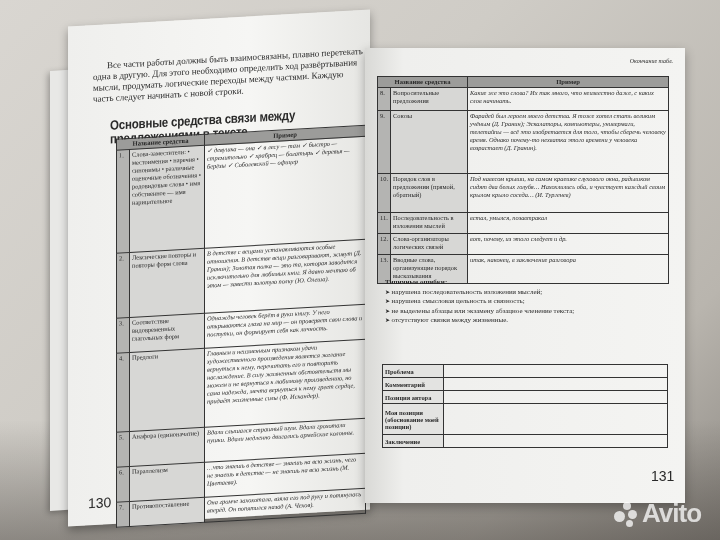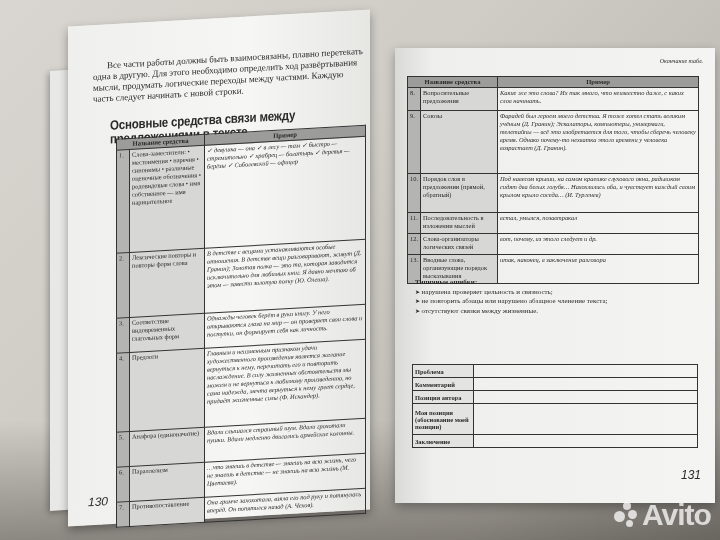--- a/index.html
+++ b/index.html
@@ -8,21 +8,21 @@
     font-family:"Liberation Serif",serif;color:#2a2a2a;}
   .desk-shadow{position:absolute;left:0;top:420px;width:720px;height:120px;
     background:linear-gradient(180deg,rgba(0,0,0,0) 0%,rgba(60,55,50,.45) 100%);}
   .book-edge{position:absolute;left:50px;top:70px;width:30px;height:440px;background:#e8e8e6;
     transform:skewY(-4deg);box-shadow:-2px 2px 6px rgba(0,0,0,.3);}
   .page-left{position:absolute;left:68px;top:18px;width:302px;height:500px;
     background:linear-gradient(90deg,#efefed 0%,#f6f6f4 60%,#e6e6e3 100%);
     transform:skewY(-3.2deg);box-shadow:0 4px 10px rgba(0,0,0,.35);}
   .page-right{position:absolute;left:365px;top:48px;width:320px;height:455px;
     background:linear-gradient(90deg,#d9d9d6 0%,#efefed 12%,#f4f4f2 100%);
-    box-shadow:0 4px 10px rgba(0,0,0,.3);margin-left:30px;}
+    box-shadow:0 4px 10px rgba(0,0,0,.3);}
   .intro{position:absolute;left:25px;top:36px;width:270px;font-size:9px;line-height:11px;text-indent:14px;}
   .section-title{position:absolute;left:42px;top:96px;width:270px;font-family:"Liberation Sans",sans-serif;
     font-weight:bold;font-size:11.5px;letter-spacing:-.2px;transform:scaleY(1.15);}
   table.grid{border-collapse:collapse;font-size:6.4px;line-height:8px;}
   table.grid td,table.grid th{border:1px solid #333;vertical-align:top;padding:1px 2px;}
   table.grid th{background:#9c9c9a;font-weight:bold;font-size:6.6px;text-align:center;}
   table.grid td.num{background:#b4b4b2;width:8px;}
   table.grid td.name{background:#d7d7d5;}
   table.grid td.ex{font-style:italic;}
   .left-table{position:absolute;left:48px;top:115px;width:250px;}
@@ -31,22 +31,22 @@
   .errors{position:absolute;left:20px;top:230px;width:280px;font-size:7px;line-height:9.5px;}
   .errors .h{font-weight:bold;}
   .errors li{list-style:none;}
   .errors li:before{content:"➤ ";font-size:6px;}
   .errors ul{margin:0;padding:0;}
   .plan{position:absolute;left:14px;top:258px;width:290px;font-size:7px;line-height:9.5px;text-indent:12px;}
   .plan-table{position:absolute;left:17px;top:302px;width:286px;}
   .plan-table td{border:1px solid #333;height:10px;font-size:6.4px;font-weight:bold;padding:1px 2px;}
   .plan-table td.lbl{width:56px;background:#e3e3e1;}
   .plan-table{border-collapse:collapse;}
-  .pnum{position:absolute;font-family:"Liberation Sans",sans-serif;font-size:12px;font-style:italic;}
-  .watermark{position:absolute;left:612px;top:498px;font-family:"Liberation Sans",sans-serif;font-size:30px;
+  .pnum{position:absolute;font-family:"Liberation Sans",sans-serif;font-size:14px;}
+  .watermark{position:absolute;left:612px;top:498px;font-family:"Liberation Sans",sans-serif;font-size:26px;
     color:rgba(255,255,255,.75);font-weight:bold;letter-spacing:-1px;}
   .wm-dots{position:absolute;left:614px;top:502px;width:26px;height:26px;}
   .wm-dots span{position:absolute;border-radius:50%;background:rgba(255,255,255,.75);}
 </style>
 </head>
 <body>
 
 <div class="desk-shadow"></div>
 <div class="book-edge"></div>
 
@@ -136,22 +136,23 @@
       <td class="num">13.</td>
       <td class="name" style="height:26px">Вводные слова, организующие порядок высказывания</td>
       <td class="ex">итак, наконец, в заключение разговора</td>
     </tr>
   </tbody>
     </table>
 
   <div class="errors">
     <div class="h">Типичные ошибки:</div>
     <ul>
-      <li>нарушена проверяет цельность и связность;</li>
-      <li>не повторить абзацы или нарушено абзацное членение текста;</li>
+      <li>нарушена последовательность изложения мыслей;</li>
+      <li>нарушена смысловая цельность и связность;</li>
+      <li>не выделены абзацы или экзамену абзацное членение текста;</li>
       <li>отсутствуют связки между жизненные.</li>
     </ul>
   </div>
   <table class="plan-table" style="top:316px">
     <tbody>
         <tr>
           <td class="lbl">Проблема</td>
           <td></td>
         </tr>
     <tr>

